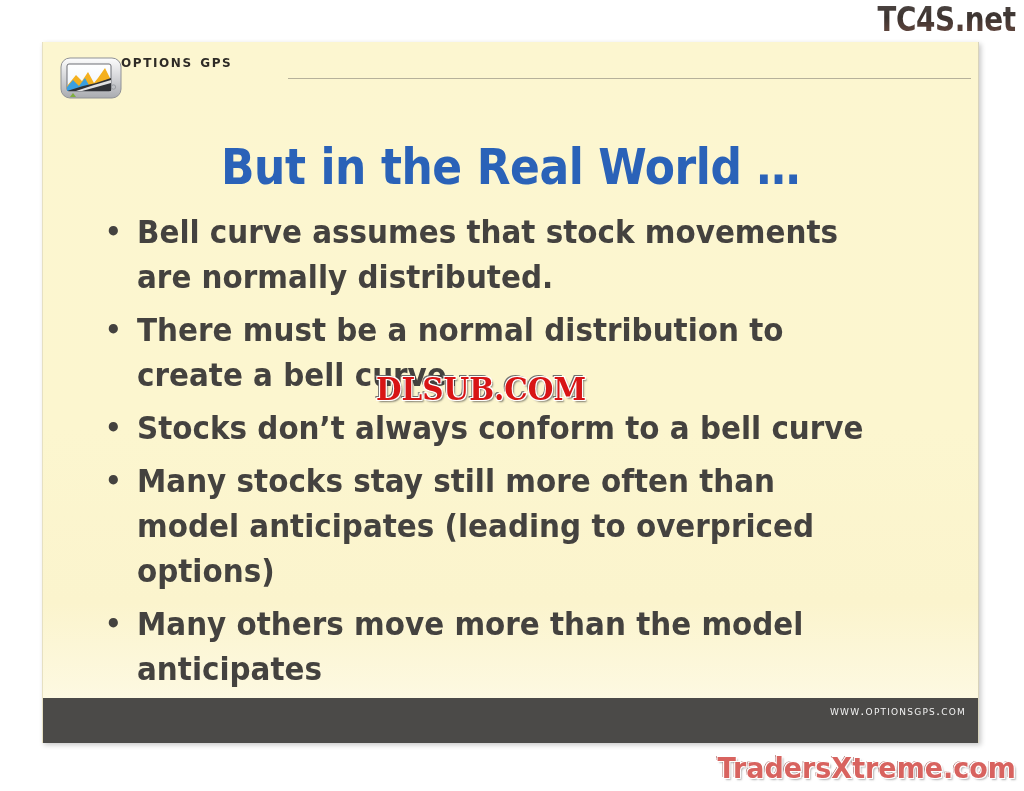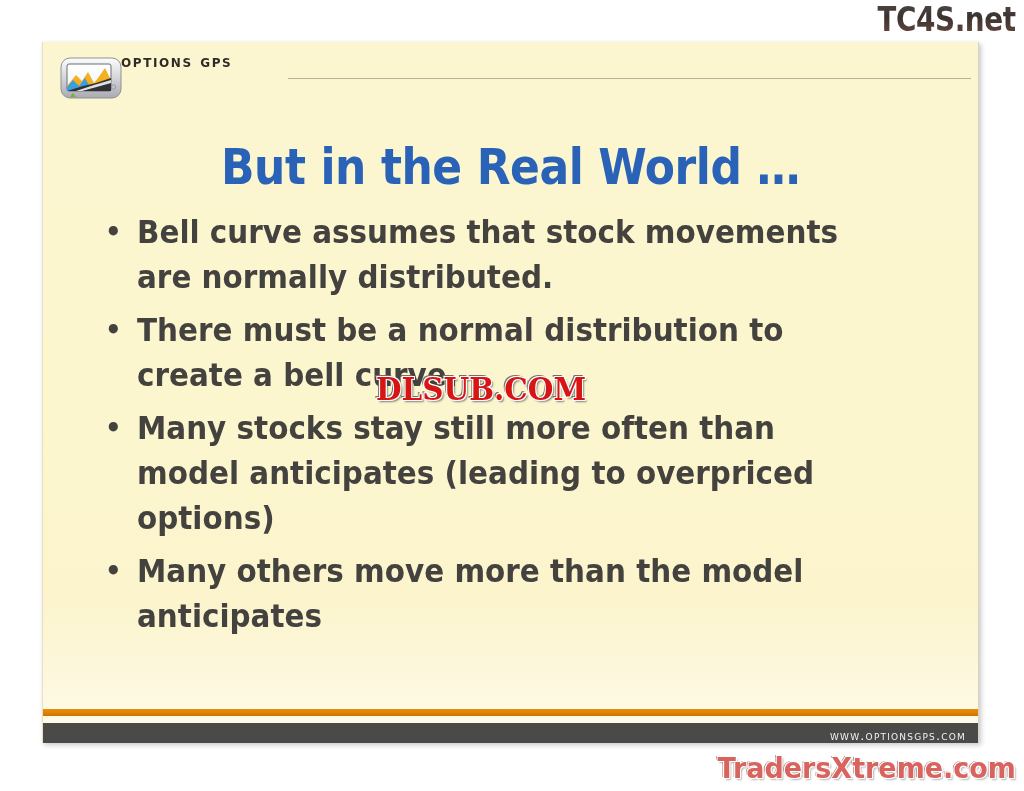--- a/index.html
+++ b/index.html
@@ -153,21 +153,21 @@
     bottom: 27px;
     width: 100%;
     height: 7px;
     background: linear-gradient(180deg, #e98f0a 0%, #e08205 55%, #c97205 100%);
   }
   #footer-bar {
     position: absolute;
     left: 0;
     bottom: 0;
     width: 100%;
-    height: 20px;
+    height: 45px;
     background: #4b4a48;
   }
   #footer-url {
     position: absolute;
     right: 12px;
     top: 5px;
     font-family: "DejaVu Sans", sans-serif;
     font-size: 13px;
     letter-spacing: 1.2px;
     color: #f2f2f2;
@@ -263,20 +263,23 @@
   <h1 id="slide-title">But in the Real World …</h1>
 
   <ul id="bullet-list">
     <li>
       <span class="btext">Bell curve assumes that stock movements are normally distributed.</span>
     </li>
     <li>
       <span class="btext">There must be a normal distribution to create a bell curve.</span>
     </li>
     <li>
+      <span class="btext">Stocks don’t always conform to a bell curve</span>
+    </li>
+    <li>
       <span class="btext">Many stocks stay still more often than model anticipates (leading to overpriced options)</span>
     </li>
     <li>
       <span class="btext">Many others move more than the model anticipates</span>
     </li>
   </ul>
 
   <div id="orange-stripe"></div>
   <div id="footer-bar">
     <div id="footer-url">www.OptionsGPS.com</div>

